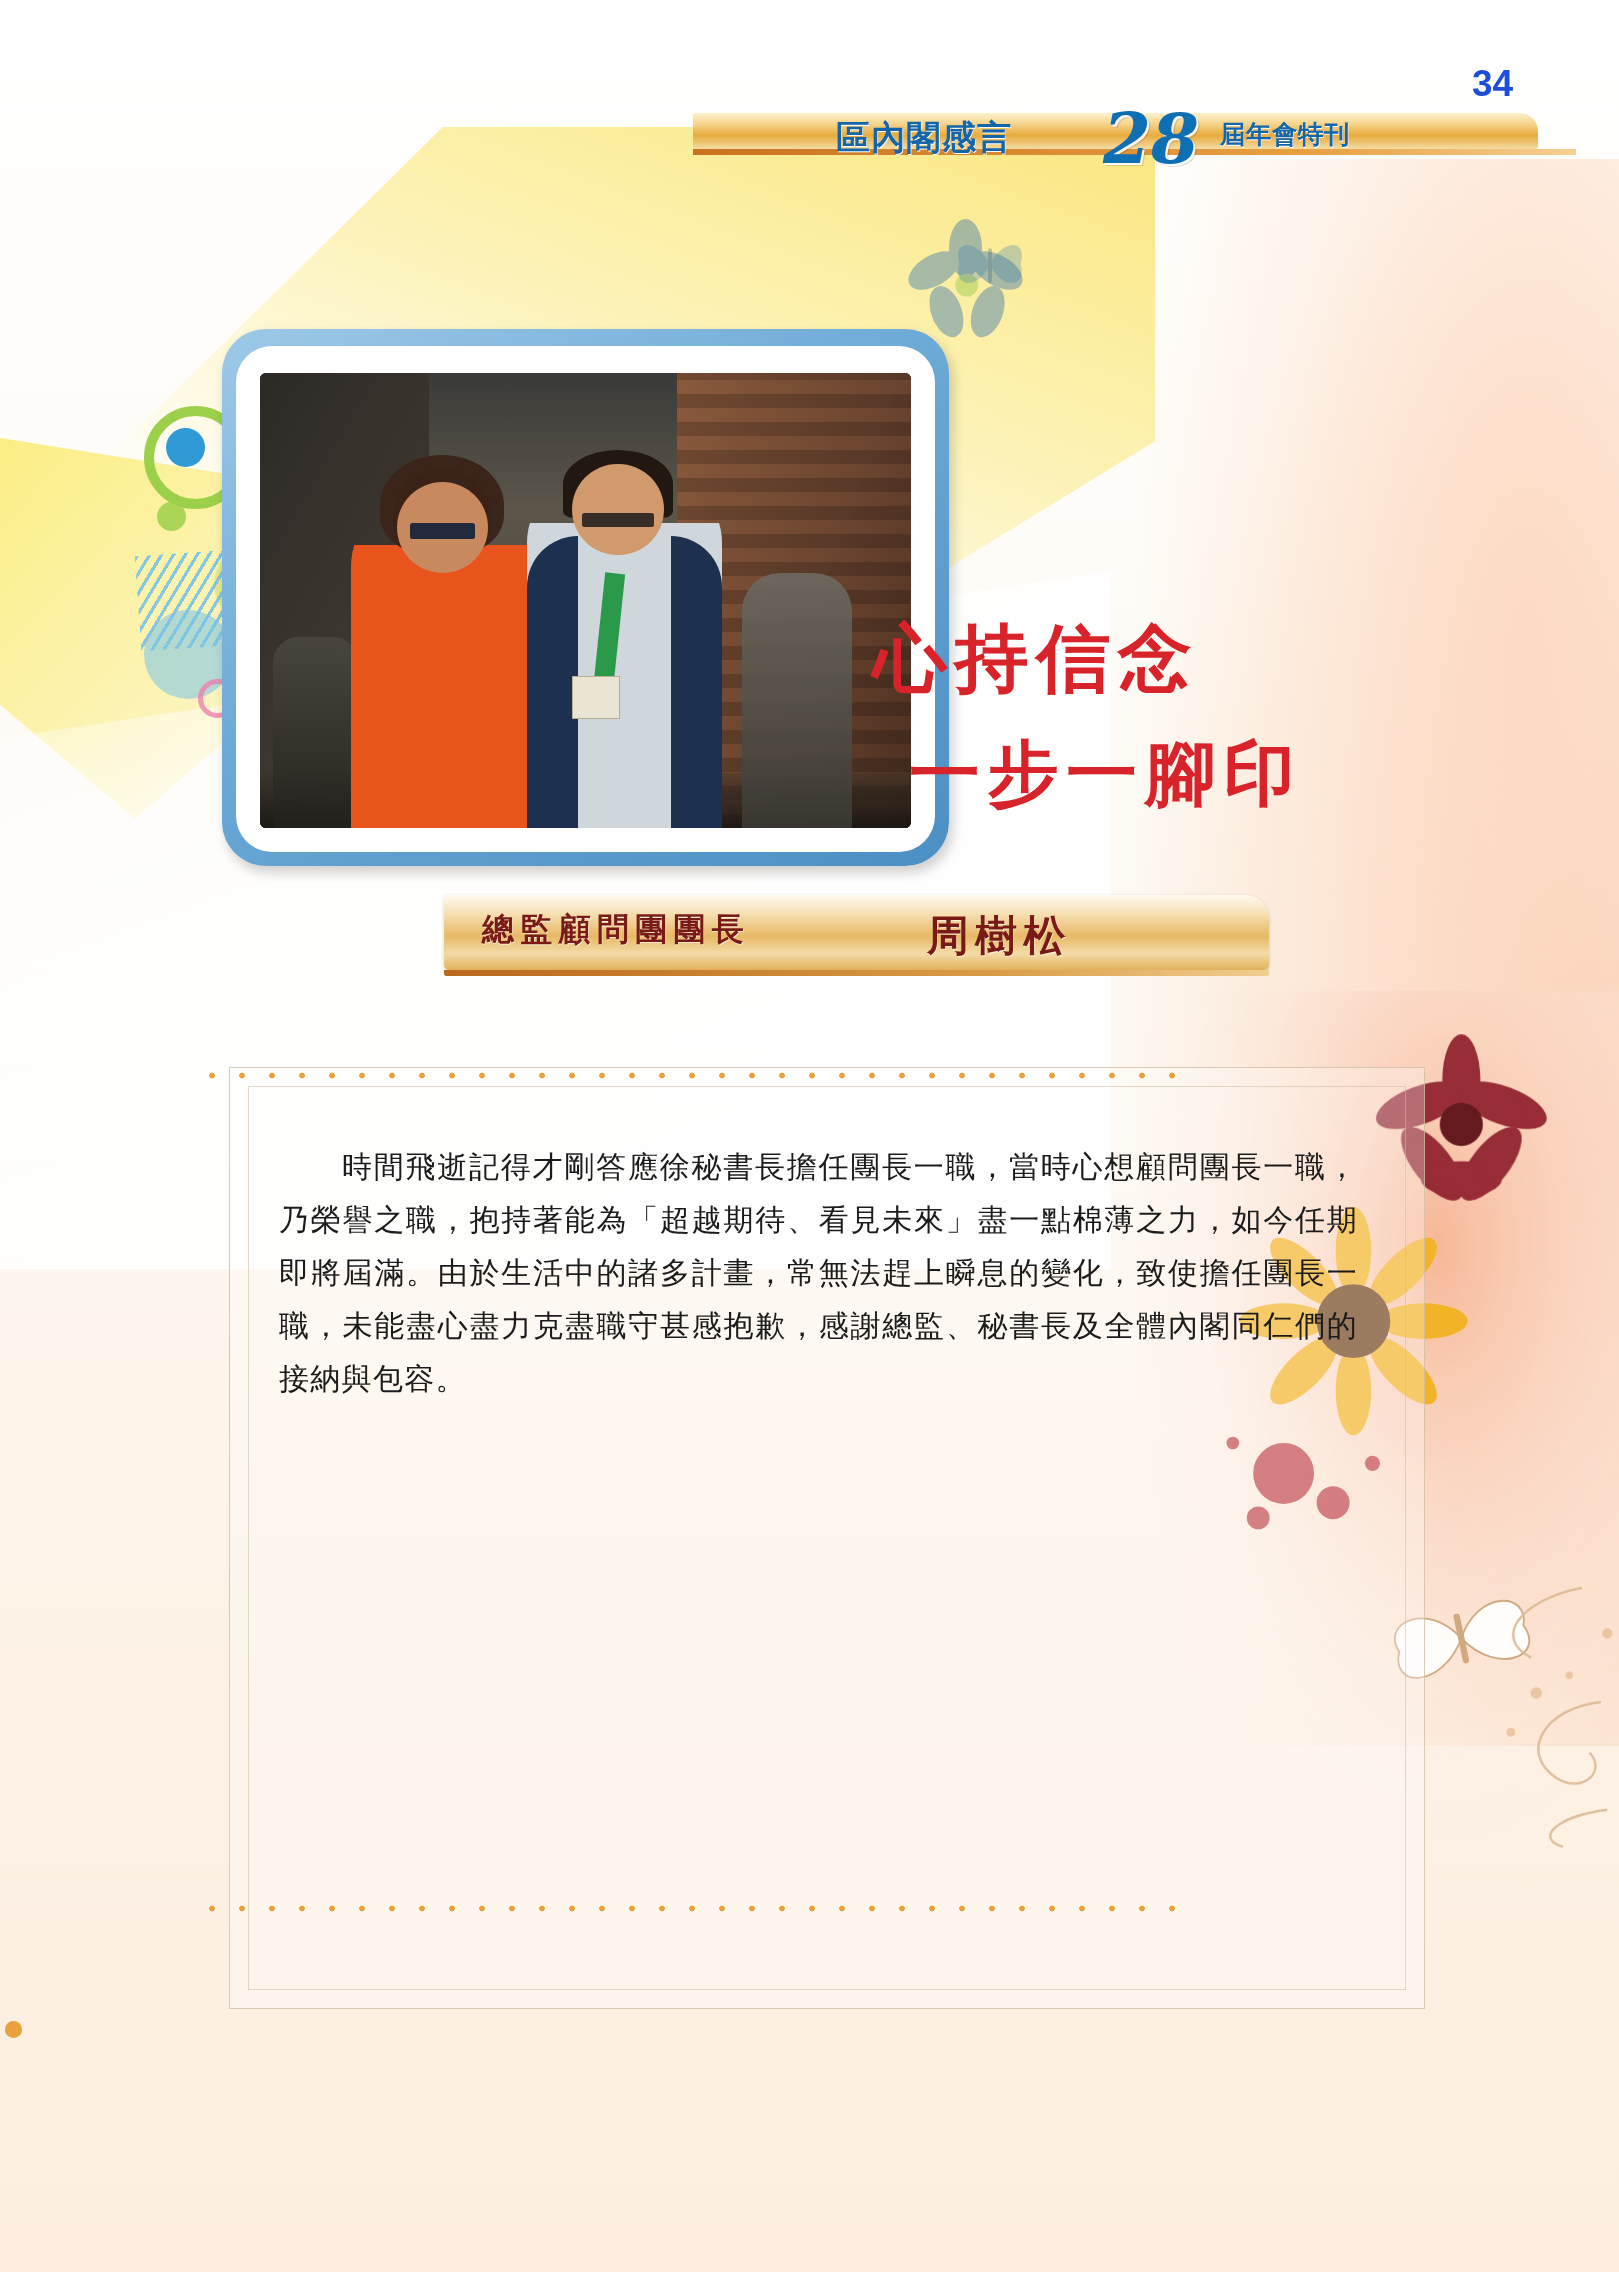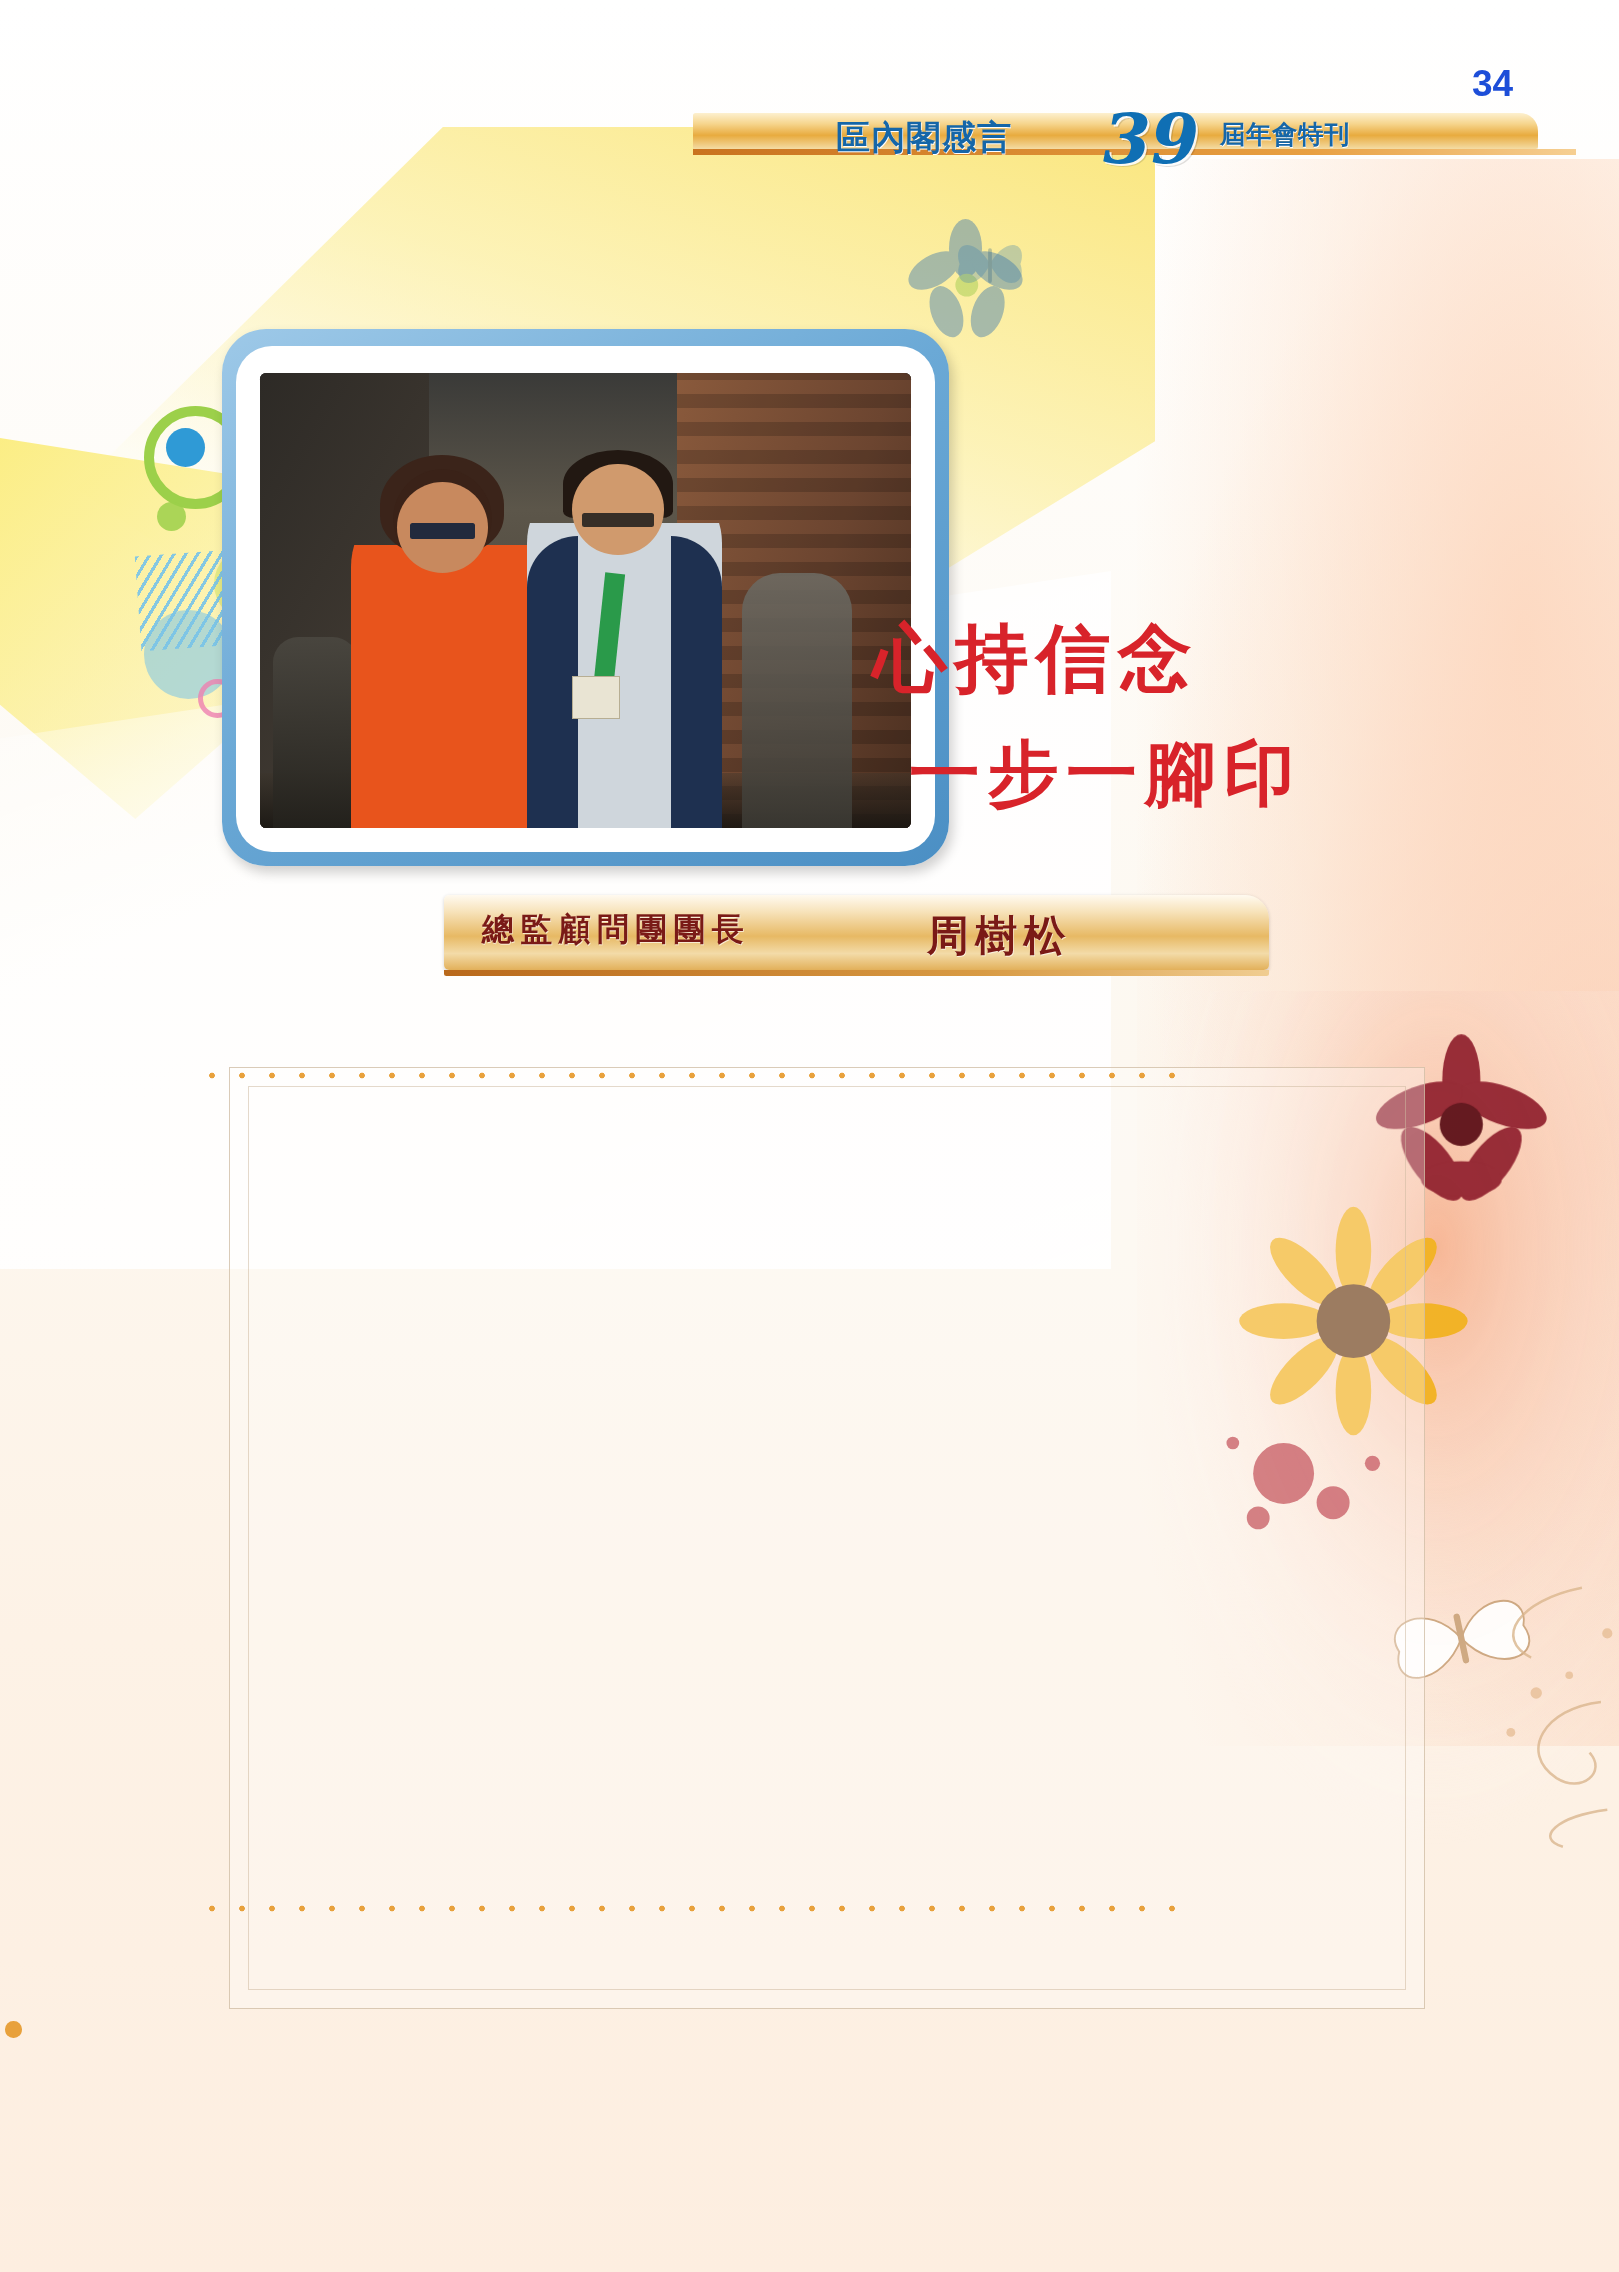--- a/index.html
+++ b/index.html
@@ -494,21 +494,21 @@
     <circle cx="588" cy="1106" r="9"></circle>
     <circle cx="640" cy="1078" r="6"></circle>
     <circle cx="548" cy="1168" r="7"></circle>
     <circle cx="700" cy="1012" r="8"></circle>
   </g>
 </svg>
 
 <div class="header">
   <div class="header-bar"></div>
   <div class="header-text-left">區內閣感言</div>
-  <div class="header-number">39</div>
+  <div class="header-number">28</div>
   <div class="header-text-right">屆年會特刊</div>
 </div>
 <div class="page-number">34</div>
 
 <div class="photo-frame-outer">
   <div class="photo-frame-mid">
     <div class="photo-frame-inner">
       <div class="ph-sky"></div>
       <div class="ph-wall2"></div>
       <div class="ph-wall"></div>
@@ -538,16 +538,17 @@
   <div class="title-name">周樹松</div>
 </div>
 
 <div class="body-panel">
   <div class="body-panel-inner"></div>
 </div>
 <div class="dots-top"></div>
 <div class="dots-bottom"></div>
 
 <div class="body-text">
+  <p>時間飛逝記得才剛答應徐秘書長擔任團長一職，當時心想顧問團長一職，乃榮譽之職，抱持著能為「超越期待、看見未來」盡一點棉薄之力，如今任期即將屆滿。由於生活中的諸多計畫，常無法趕上瞬息的變化，致使擔任團長一職，未能盡心盡力克盡職守甚感抱歉，感謝總監、秘書長及全體內閣同仁們的接納與包容。</p>
 </div>
 
 <div class="left-dot"></div>
 
 
 </body></html>

